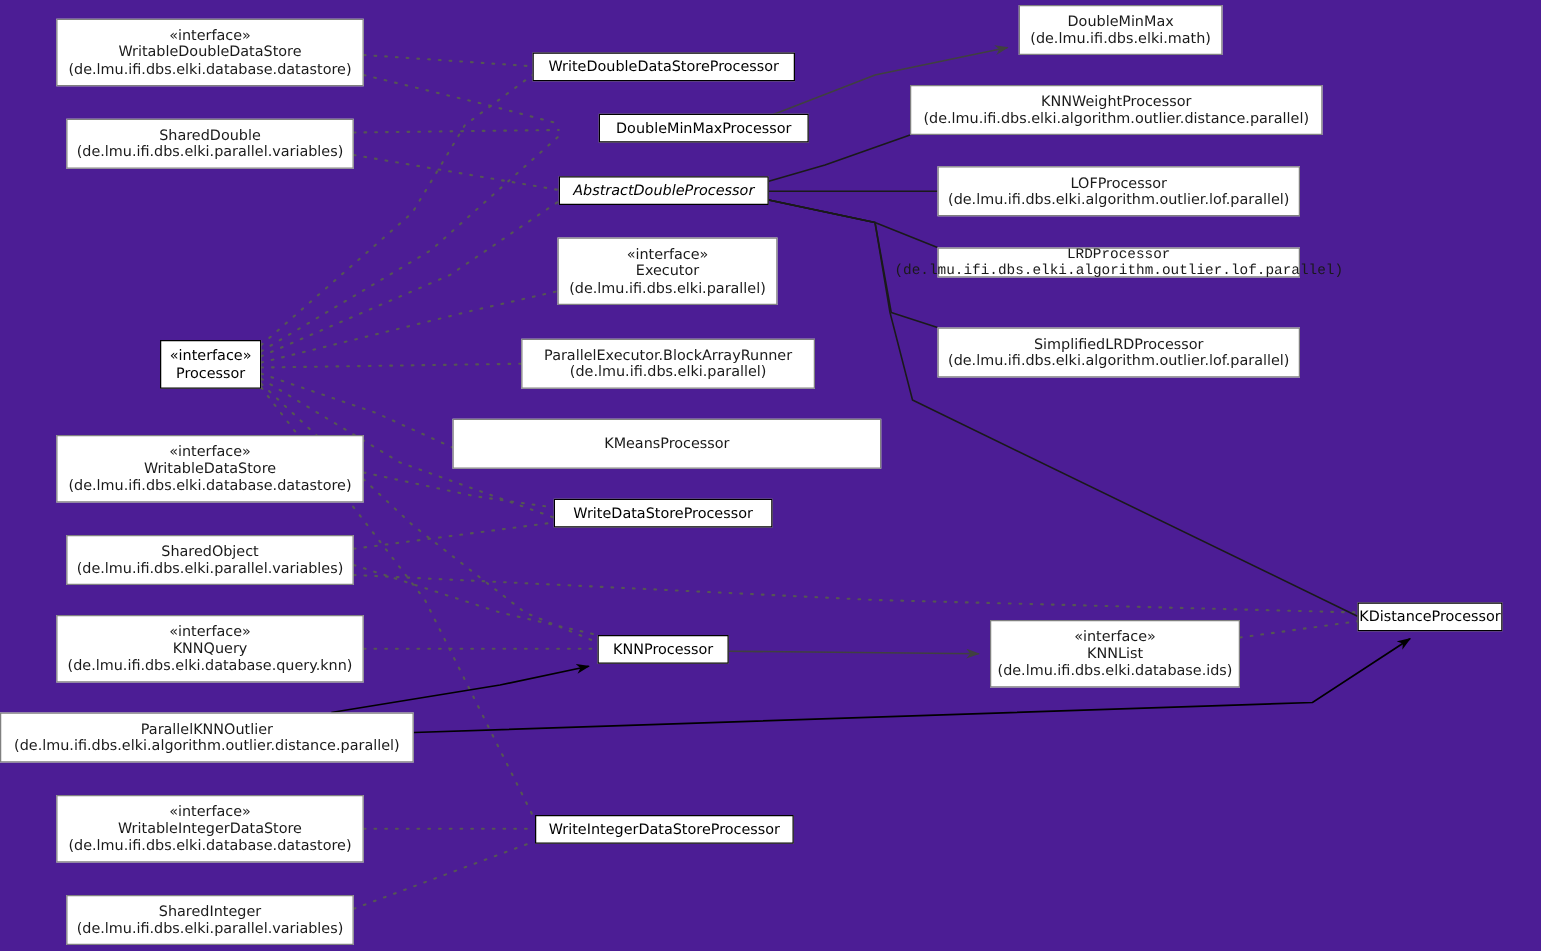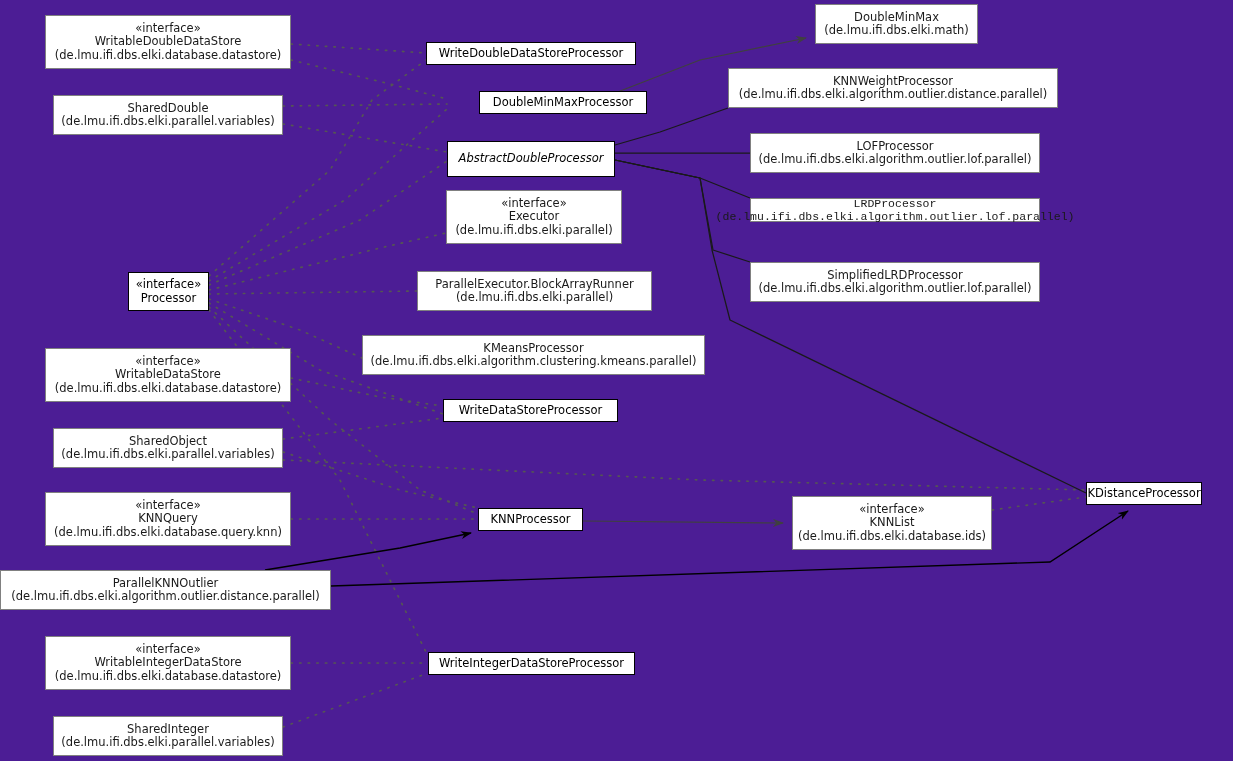--- a/index.html
+++ b/index.html
@@ -183,35 +183,34 @@
       <div class="node" style="left: 53px; top: 716px; width: 230px; height: 40px;">
         <div class="cname">SharedInteger</div>
         <div class="pkg">(de.lmu.ifi.dbs.elki.parallel.variables)</div>
       </div>
       <div class="node strong" style="left: 426px; top: 42px; width: 210px; height: 23px;">
         <div class="cname">WriteDoubleDataStoreProcessor</div>
       </div>
       <div class="node strong" style="left: 447px; top: 91px; width: 168px; height: 23px; margin-left: 32px;">
         <div class="cname">DoubleMinMaxProcessor</div>
       </div>
-      <div class="node strong abstract" style="left: 447px; top: 141px; width: 168px; height: 36px;">
+      <div class="node strong abstract" style="left: 447px; top: 141px; width: 168px; height: 23px;">
         <div class="cname">AbstractDoubleProcessor</div>
       </div>
       <div class="node" style="left: 446px; top: 190px; width: 176px; height: 54px;">
         <div class="stereotype">«interface»</div>
         <div class="cname">Executor</div>
         <div class="pkg">(de.lmu.ifi.dbs.elki.parallel)</div>
       </div>
       <div class="node" style="left: 417px; top: 271px; width: 235px; height: 40px;">
         <div class="cname">ParallelExecutor.BlockArrayRunner</div>
         <div class="pkg">(de.lmu.ifi.dbs.elki.parallel)</div>
       </div>
       <div class="node" style="left: 362px; top: 335px; width: 343px; height: 40px;">
         <div class="cname">KMeansProcessor</div>
-        <div class="pkg">(de.lmu.ifi.dbs.elki.algorithm.clustering.kmeans.parallel)</div>
       </div>
       <div class="node strong" style="left: 443px; top: 399px; width: 175px; height: 23px;">
         <div class="cname">WriteDataStoreProcessor</div>
       </div>
       <div class="node strong" style="left: 478px; top: 508px; width: 105px; height: 23px;">
         <div class="cname">KNNProcessor</div>
       </div>
       <div class="node strong" style="left: 428px; top: 652px; width: 207px; height: 23px; text-align: right;">
         <div class="cname">WriteIntegerDataStoreProcessor</div>
       </div>

